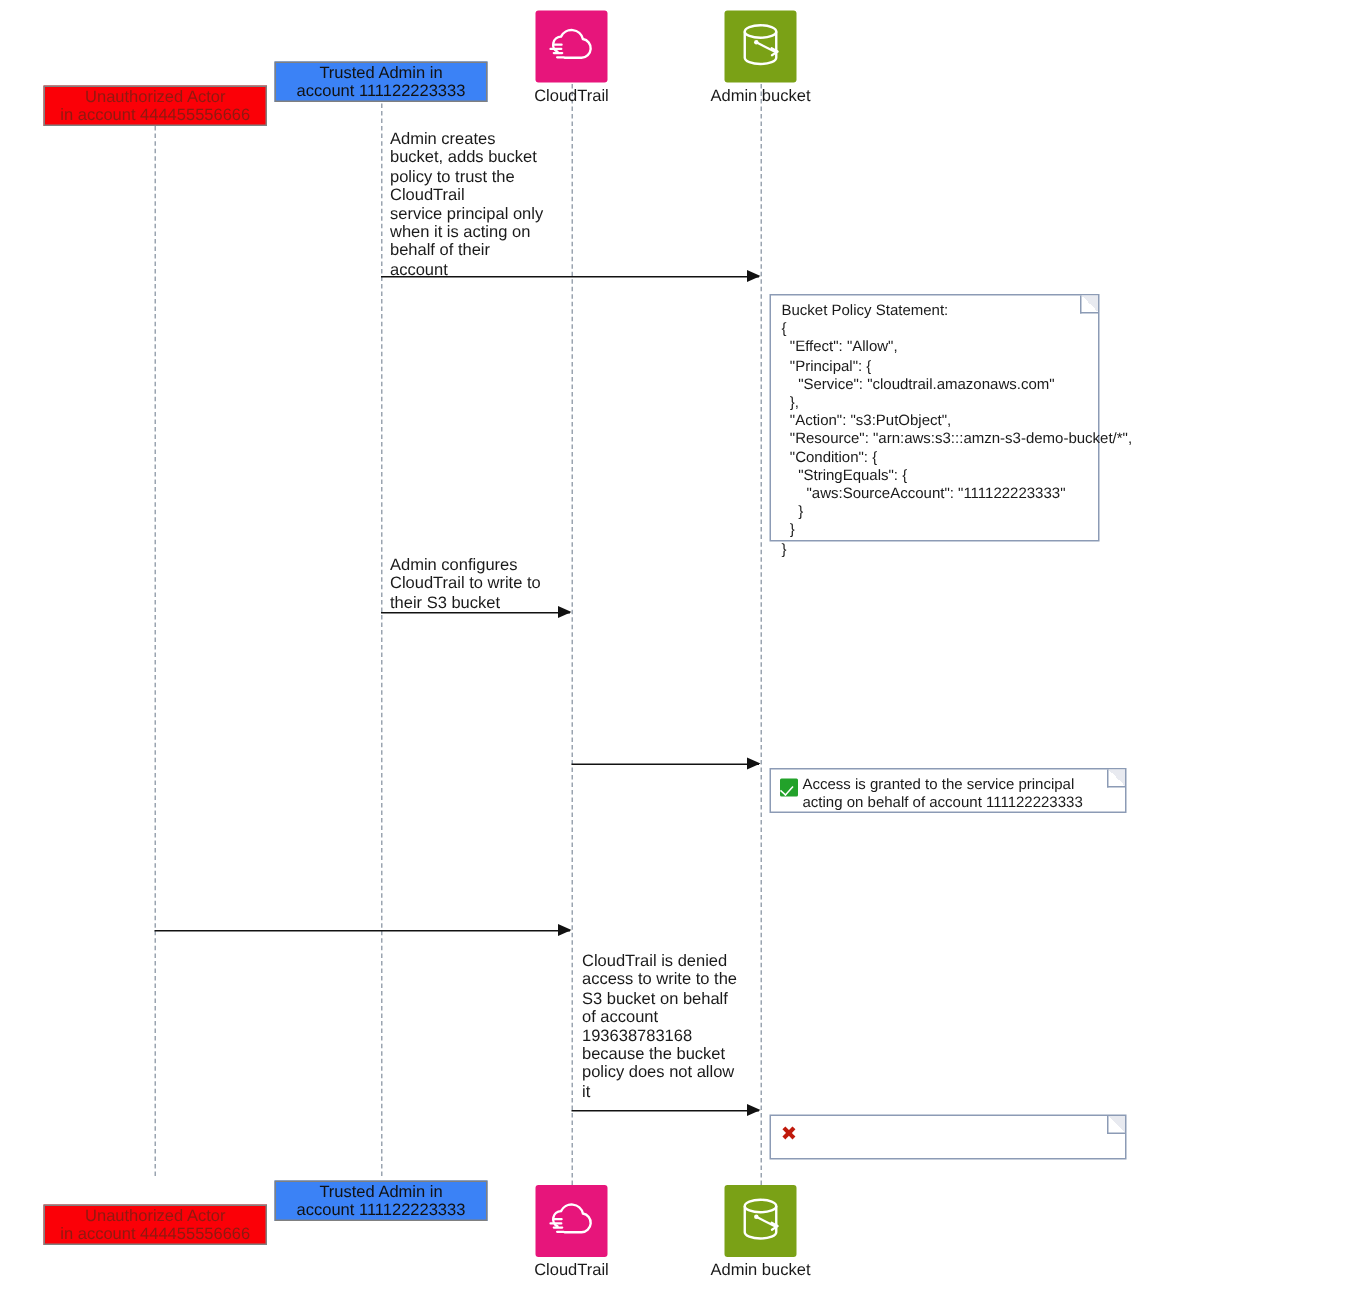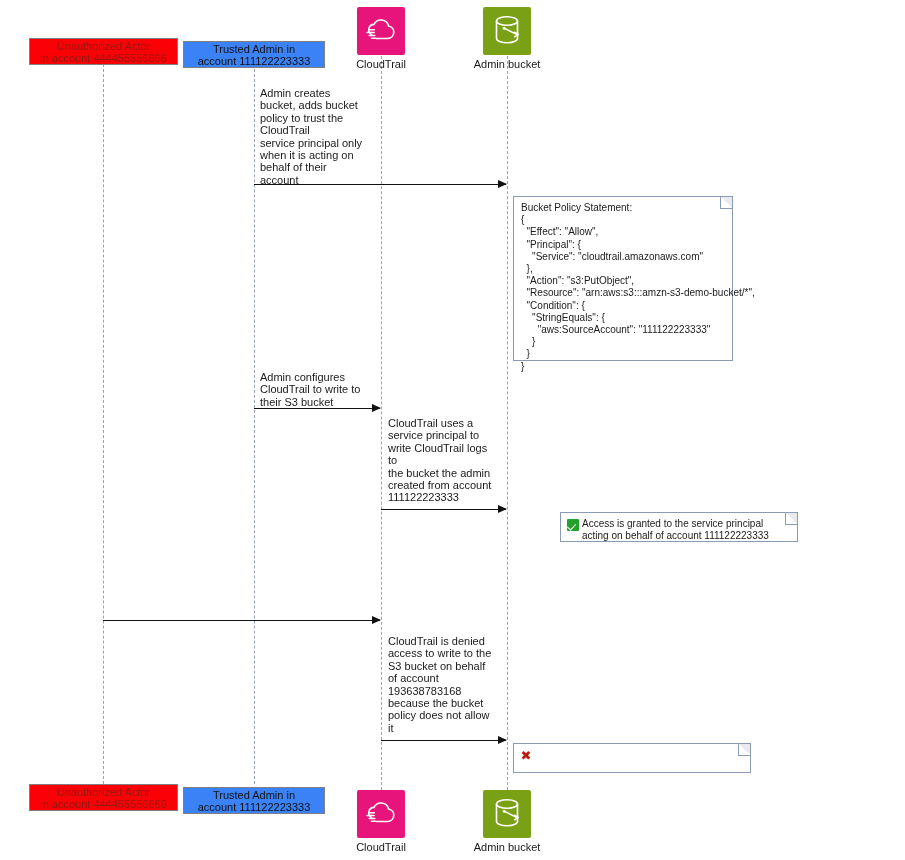--- a/index.html
+++ b/index.html
@@ -16,21 +16,21 @@
   }
 
   
   .plabel{
     position:absolute;box-sizing:border-box;
     display:flex;align-items:center;justify-content:center;
     text-align:center;line-height:12px;font-size:11px;
     white-space:pre-line;
   }
   .plabel.red{
-    background:#fb0007;border:1px solid #808080;color:#8d1a11;
+    background:#fb0007;border:1px solid #808080;color:#8d1a11;margin-top:19px;
   }
   .plabel.blue{
     background:#3b82f6;border:1px solid #808080;color:#111111;
   }
 
   
   .iconwrap{position:absolute;text-align:center;}
   .iconbox{
     width:48px;height:48px;margin:0 auto;border-radius:2px;
     display:flex;align-items:center;justify-content:center;
@@ -153,30 +153,23 @@
     }
   }
 }</div>
   </div>
 
   <div class="msg" style="left:260px;top:371px;width:125px;">Admin configures
 CloudTrail to write to
 their S3 bucket</div>
   <div class="arrow" style="left:254px;top:408px;width:126px;"></div>
 
-  <div class="msg" style="left:388px;top:417px;width:122px;">CloudTrail uses a
-service principal to
-write CloudTrail logs
-to
-the bucket the admin
-created from account
-111122223333</div>
   <div class="arrow" style="left:381px;top:509px;width:125px;"></div>
 
-  <div class="note status" style="left:513px;top:512px;width:238px;height:30px;margin-left:47px;">
+  <div class="note status" style="left:513px;top:512px;width:238px;height:30px;">
     <div class="fold"></div>
     <div class="statusicon ok"></div>
     <div class="body">Access is granted to the service principal
    acting on behalf of account 111122223333</div>
   </div>
 
   <div class="arrow" style="left:103px;top:620px;width:277px;"></div>
 
   <div class="msg" style="left:388px;top:635px;width:122px;">CloudTrail is denied
 access to write to the

